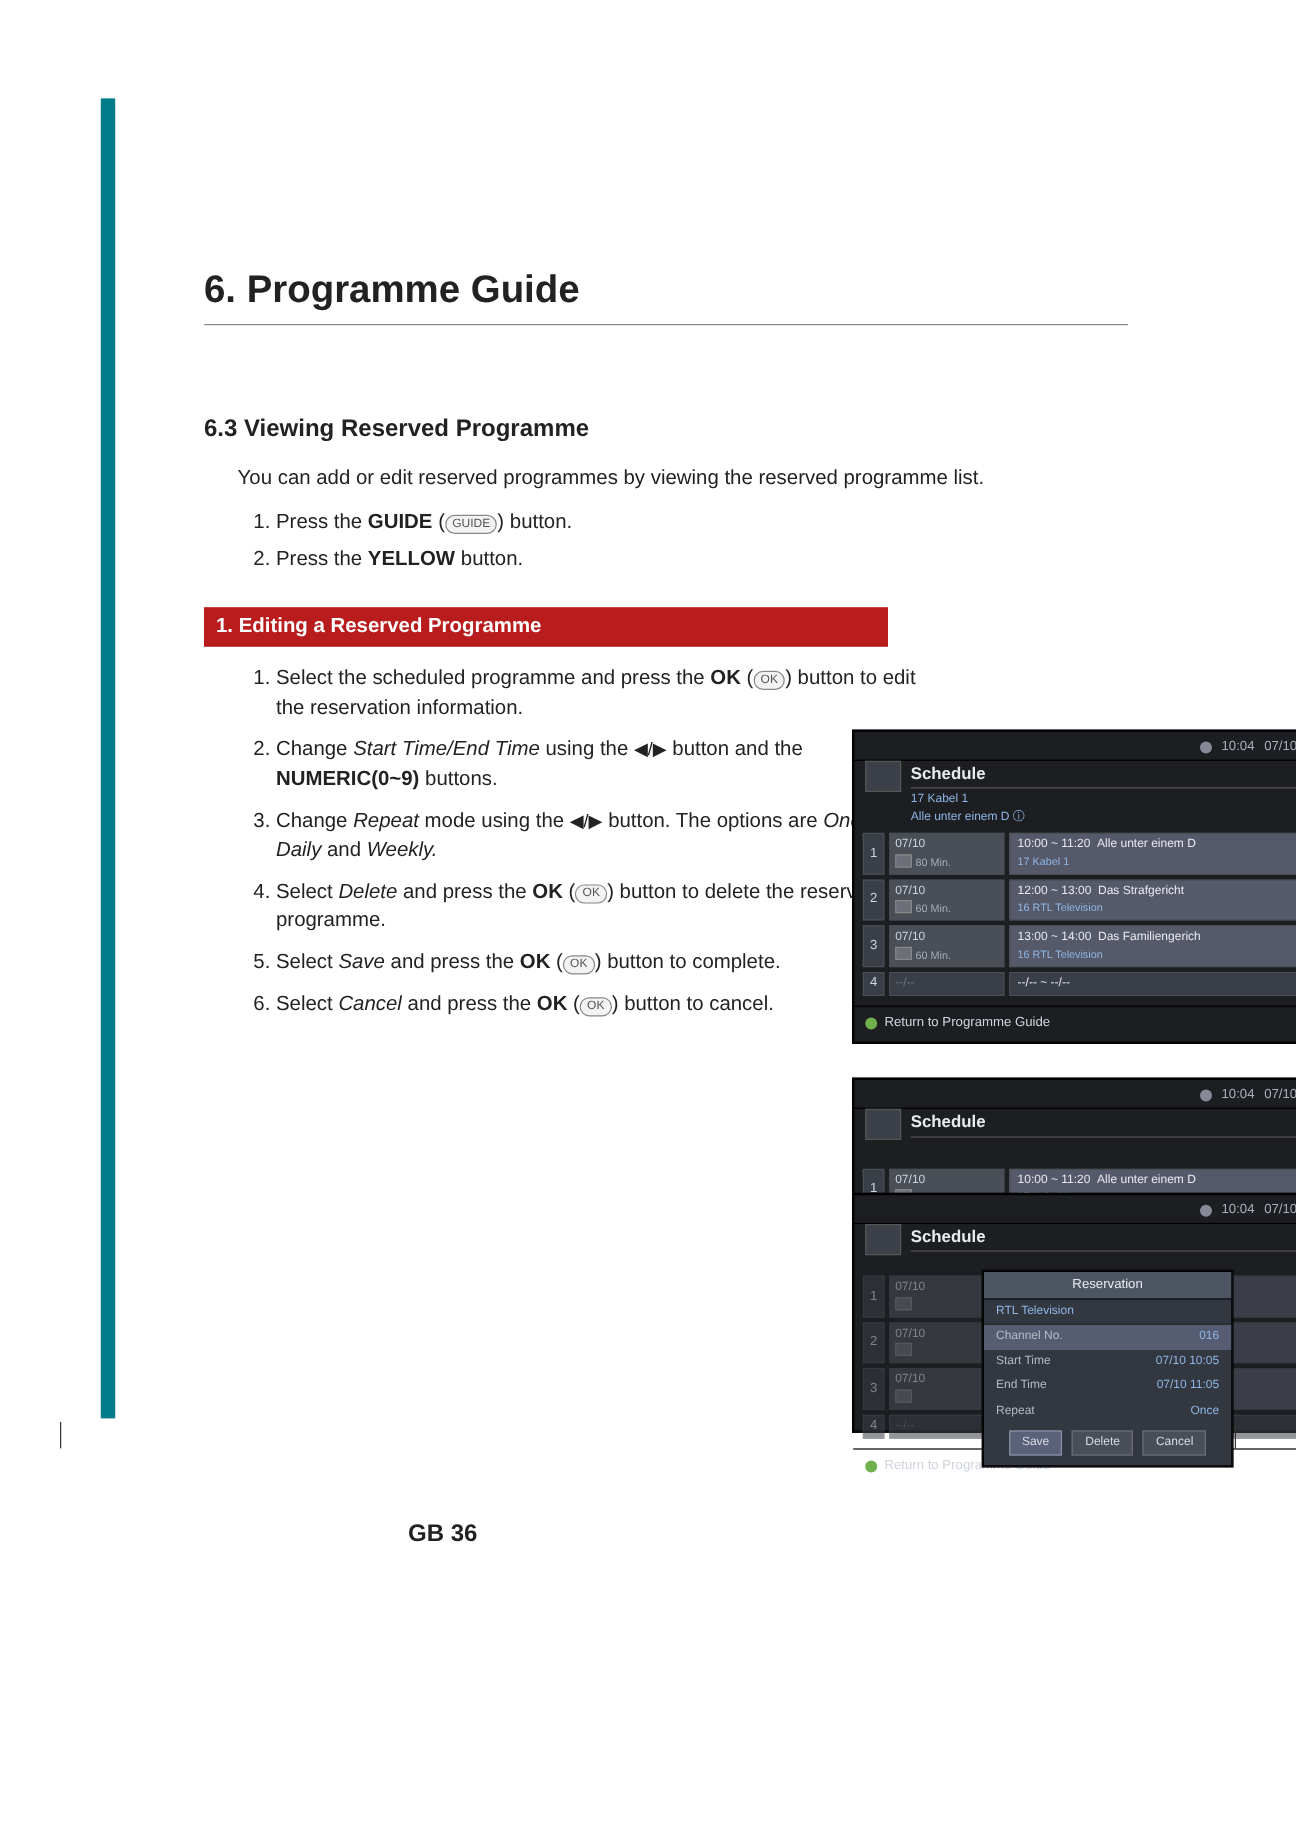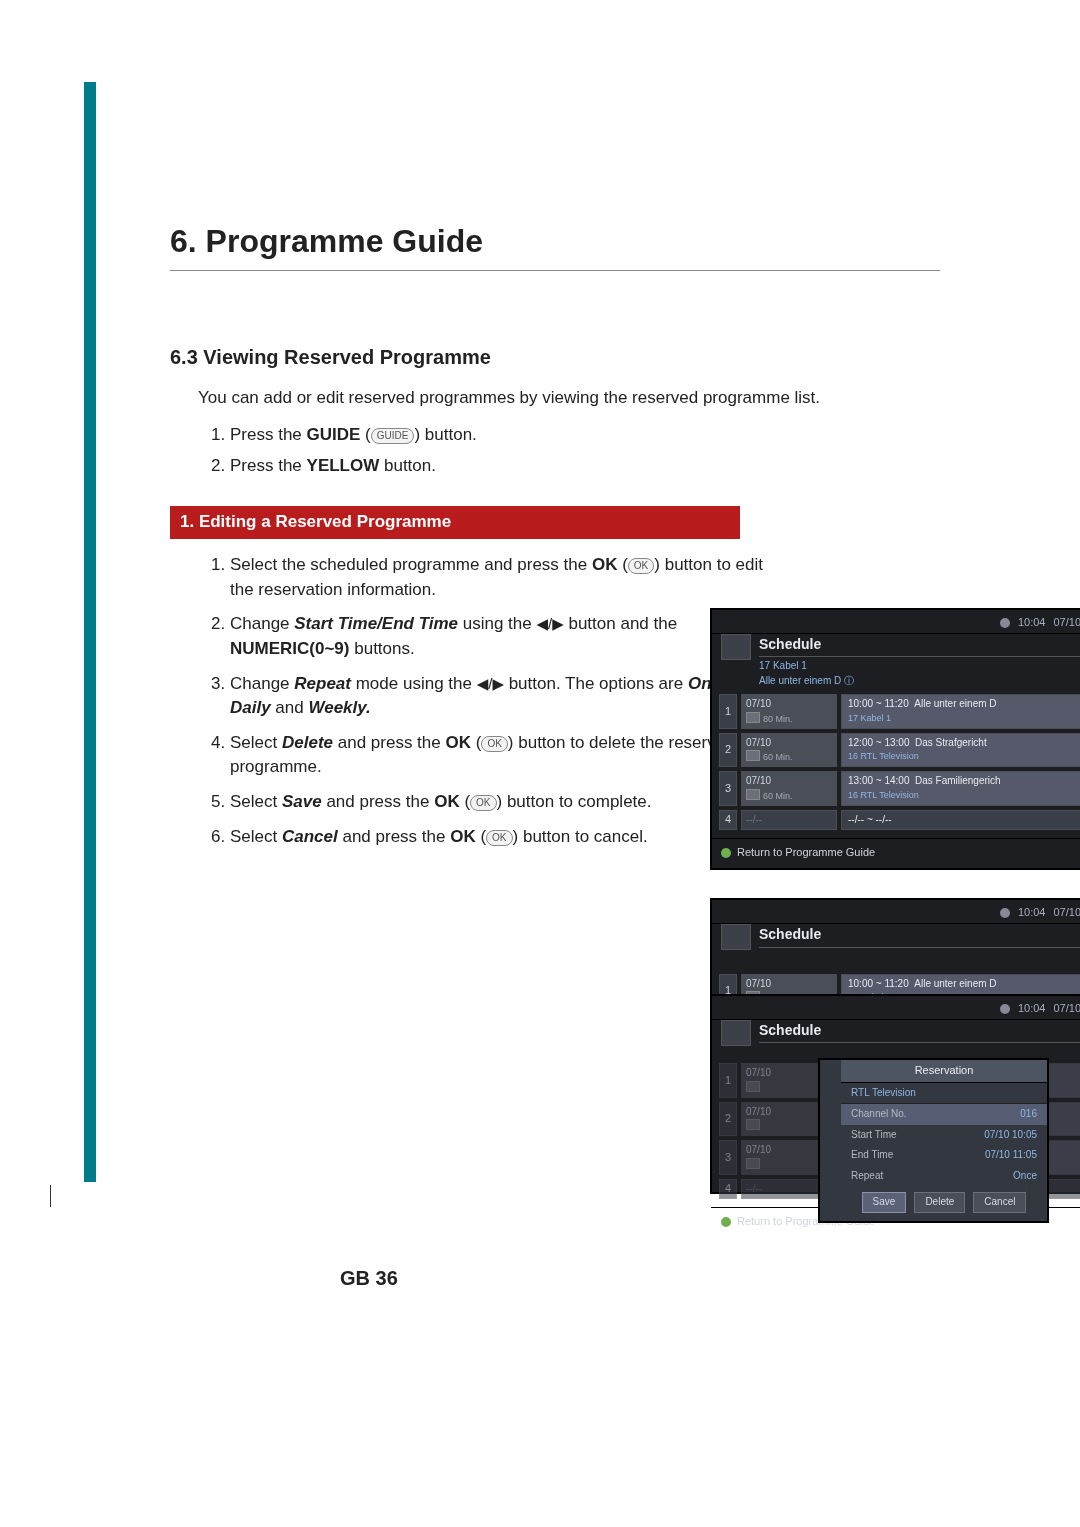--- a/index.html
+++ b/index.html
@@ -175,21 +175,20 @@
     display:flex;align-items:center;gap:6px;
   }
   .dot-green{width:10px;height:10px;border-radius:50%;background:var(--ui-green);display:inline-block}
 
   
   .tv-dialog{
     position:absolute;left:108px;top:64px;width:206px;
     background:#33373f;border:1px solid #000;
     box-shadow:0 0 0 1px #000;
     color:#cfd4dc;
-    padding-left:21px;
   }
   .tv-dialog .dlg-title{
     text-align:center;background:#4e5562;color:#e8eaf0;
     padding:3px 0;font-size:11px;border-bottom:1px solid #000;
   }
   .tv-dialog .dlg-sub{
     color:#8fb7e6;padding:3px 10px;font-size:10px;
     border-bottom:1px solid #222;
   }
   .dlg-row{
@@ -210,21 +209,21 @@
   .tv-stack{
     position:absolute;left:540px;top:390px;
   }
   .tv-stack-editor{
     position:absolute;left:540px;top:776px;
   }
   .tv-stack-editor .tv{height:198px}
   .tv.faded .tv-rows{opacity:0.55}
 
   b{font-weight:bold}
-  i.em{font-style:italic;font-weight:bold}
+  i.em{font-style:italic;font-weight:normal}
 </style>
 </head>
 <body>
 
 <div class="teal-strip"></div>
 
 <div class="page">
 
   <h1 class="chapter-title">6. Programme Guide</h1>
 

